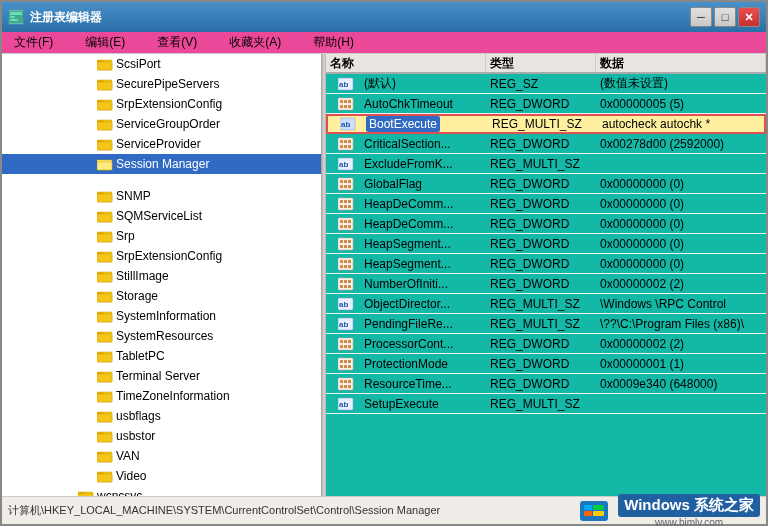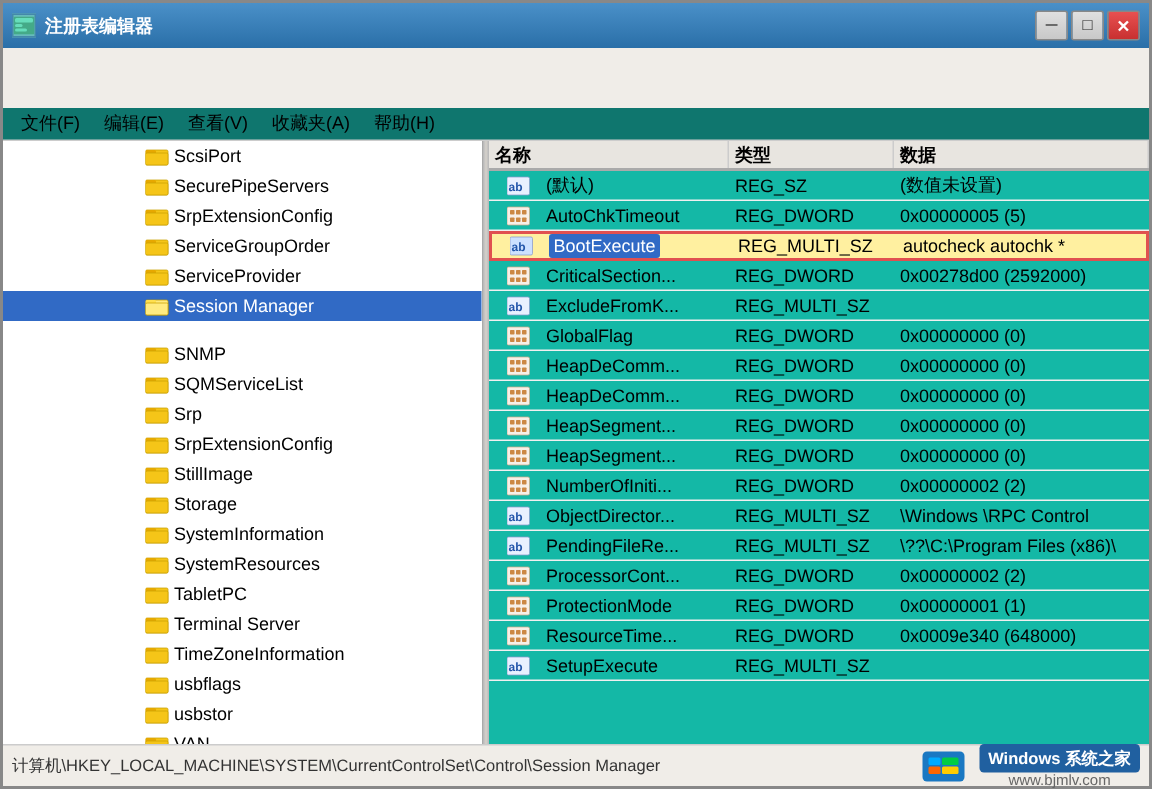--- a/index.html
+++ b/index.html
@@ -75,27 +75,26 @@
     }
 
     .tb-btn.close {
       background: linear-gradient(to bottom, #e85050, #c83030);
       color: white;
     }
 
     
     .menu-bar {
       height: 22px;
-      background: #0f766e;
+      background: #ec4899;
       border-bottom: 1px solid #ccc;
       display: flex;
       align-items: center;
       padding: 0 4px;
-      gap: 0;
-      margin-top: 40px;
+      gap: 16px;
     }
 
     .menu-item {
       padding: 2px 8px;
       cursor: pointer;
       font-size: 12px;
       color: #000;
     }
 
     
@@ -248,21 +247,21 @@
       display: flex;
       align-items: center;
       gap: 8px;
     }
 
     .logo-box {
       background: #2060a0;
       color: white;
       padding: 2px 6px;
       border-radius: 3px;
-      font-size: 11px;
+      font-size: 15px;
       font-weight: bold;
     }
   </style>
 </head>
 <body>
 
 <div class="window">
 
   <div class="title-bar">
     <div class="title-bar-left">

